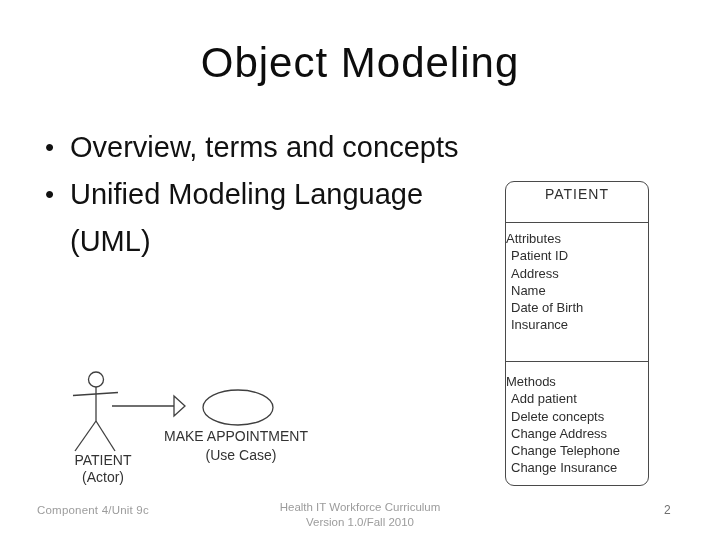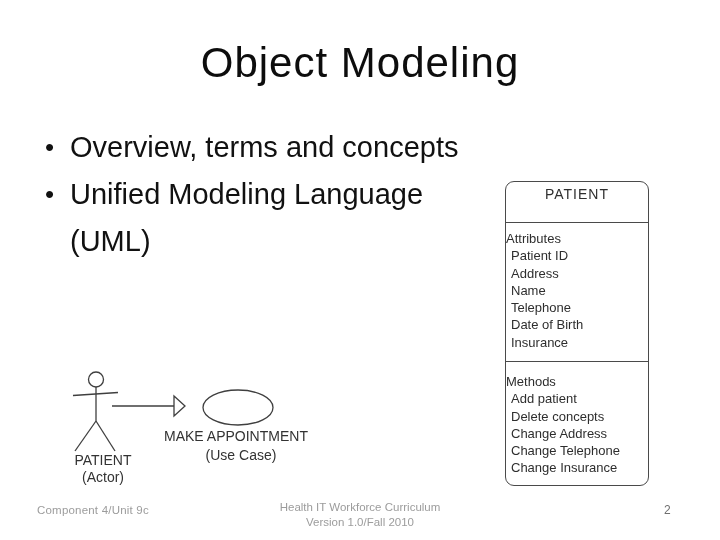--- a/index.html
+++ b/index.html
@@ -163,21 +163,20 @@
     <text x="201" y="92" text-anchor="middle">(Use Case)</text>
   </svg>
 
   <div class="classbox">
     <div class="cb-header">PATIENT</div>
     <div class="cb-section cb-attrs">
       <div class="cb-heading">Attributes</div>
       <div class="cb-item">Patient ID</div>
       <div class="cb-item">Address</div>
       <div class="cb-item">Name</div>
-      <div class="cb-item">Telephone</div>
       <div class="cb-item">Date of Birth</div>
       <div class="cb-item">Insurance</div>
     </div>
     <div class="cb-section cb-methods">
       <div class="cb-heading">Methods</div>
       <div class="cb-item">Add patient</div>
       <div class="cb-item">Delete concepts</div>
       <div class="cb-item">Change Address</div>
       <div class="cb-item">Change Telephone</div>
       <div class="cb-item">Change Insurance</div>

